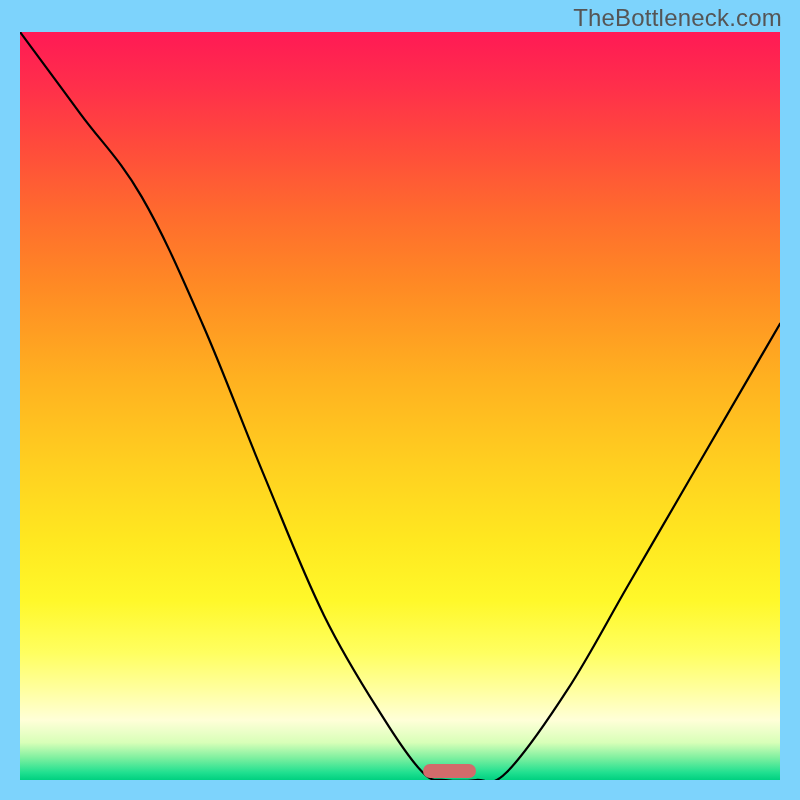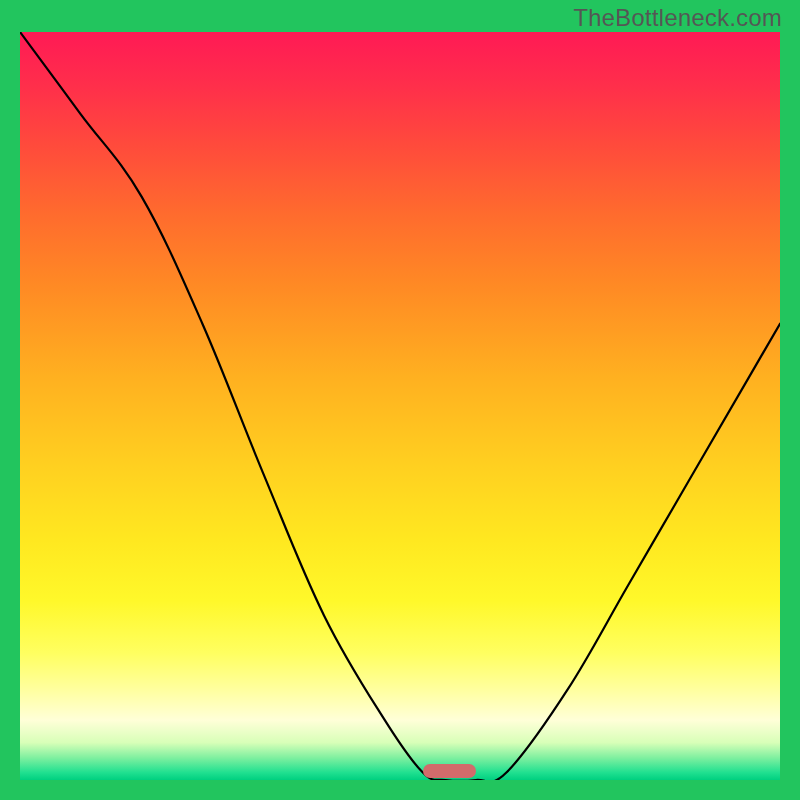--- a/index.html
+++ b/index.html
@@ -8,21 +8,21 @@
     width: 800px;
     height: 800px;
     background: #000;
     overflow: hidden;
     font-family: Arial, Helvetica, sans-serif;
   }
   .frame {
     position: relative;
     width: 800px;
     height: 800px;
-    background: #22c55e;
+    background: #7dd3fc;
   }
   .watermark {
     position: absolute;
     top: 4px;
     right: 18px;
     color: #555;
     font-size: 24px;
     font-weight: 500;
     letter-spacing: 0.2px;
     user-select: none;

